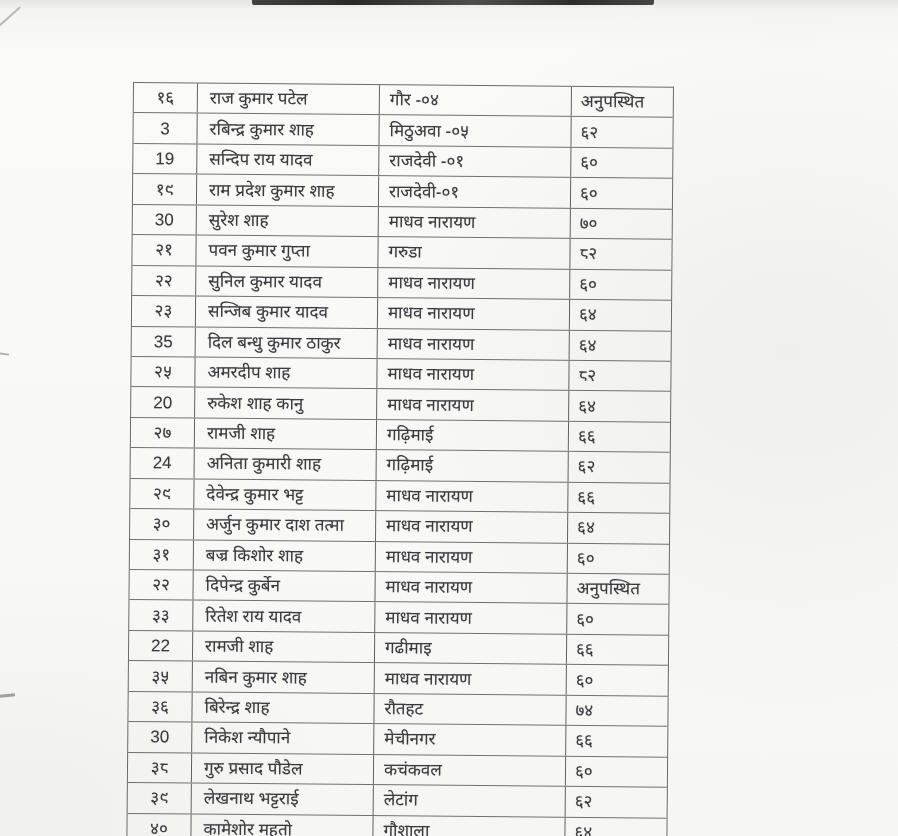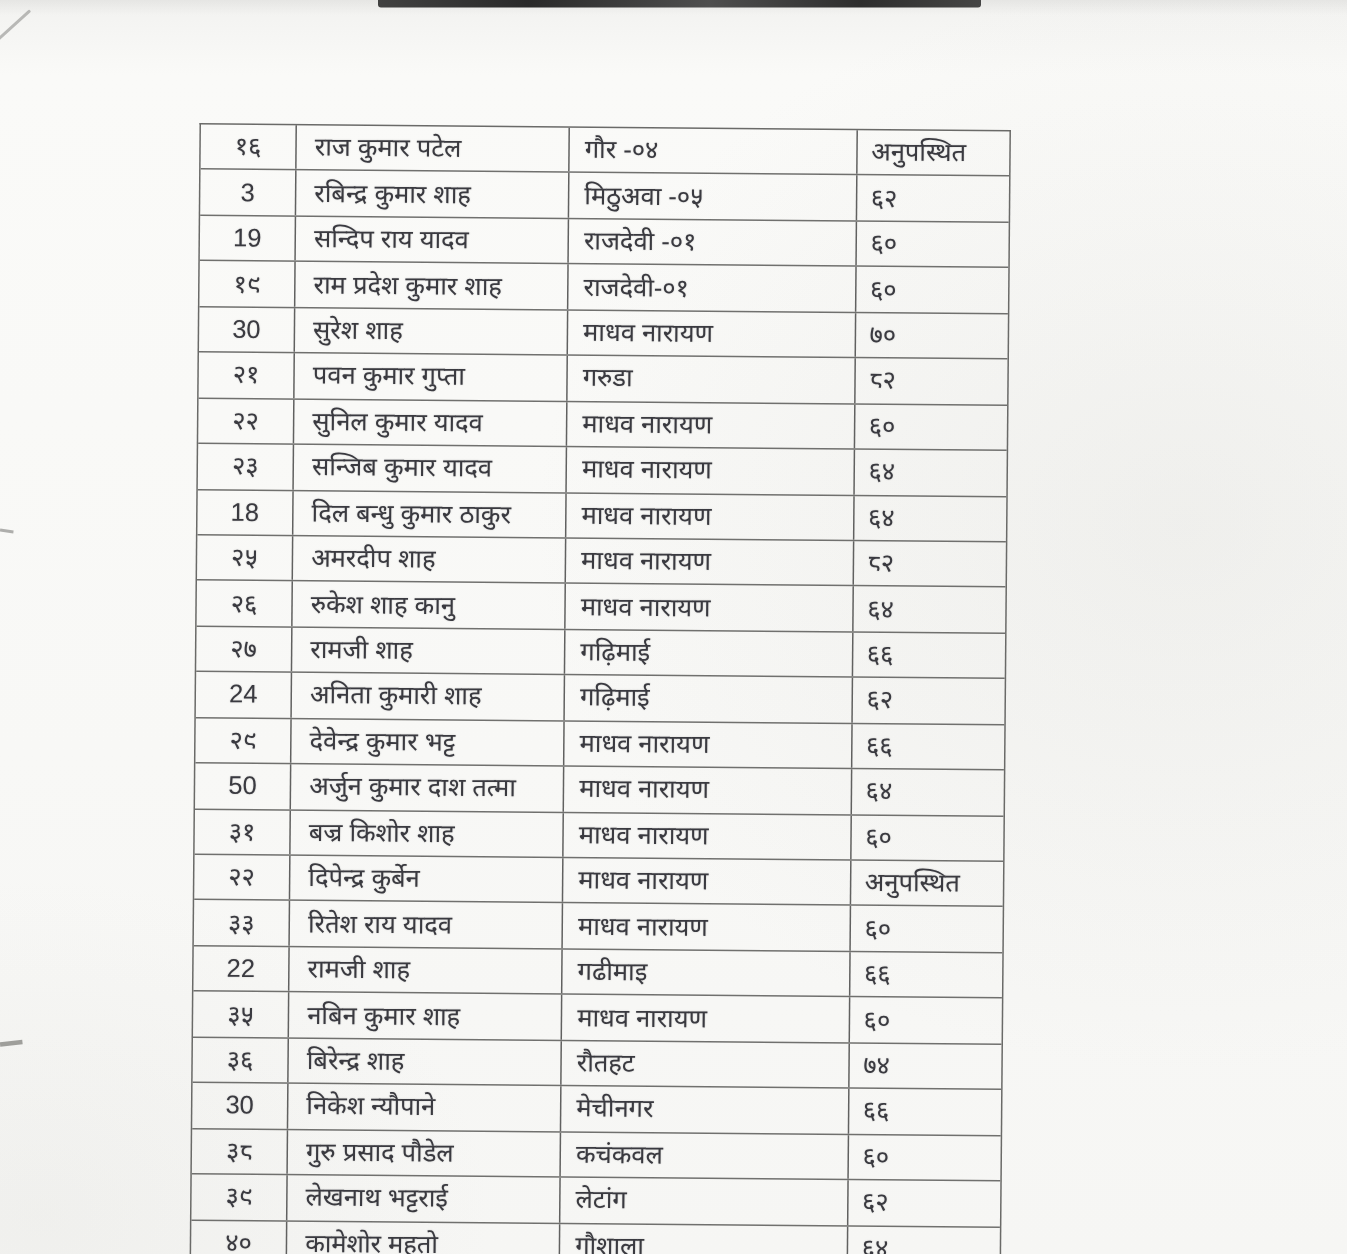--- a/index.html
+++ b/index.html
@@ -98,33 +98,33 @@
       <div class="cell place">माधव नारायण</div>
       <div class="cell score">६०</div>
     </div>
     <div class="row">
       <div class="cell sn">२३</div>
       <div class="cell name">सन्जिब कुमार यादव</div>
       <div class="cell place">माधव नारायण</div>
       <div class="cell score">६४</div>
     </div>
     <div class="row">
-      <div class="cell sn">18</div>
+      <div class="cell sn">35</div>
       <div class="cell name">दिल बन्धु कुमार ठाकुर</div>
       <div class="cell place">माधव नारायण</div>
       <div class="cell score">६४</div>
     </div>
     <div class="row">
       <div class="cell sn">२५</div>
       <div class="cell name">अमरदीप शाह</div>
       <div class="cell place">माधव नारायण</div>
       <div class="cell score">८२</div>
     </div>
     <div class="row">
-      <div class="cell sn">२६</div>
+      <div class="cell sn">20</div>
       <div class="cell name">रुकेश शाह कानु</div>
       <div class="cell place">माधव नारायण</div>
       <div class="cell score">६४</div>
     </div>
     <div class="row">
       <div class="cell sn">२७</div>
       <div class="cell name">रामजी शाह</div>
       <div class="cell place">गढ़िमाई</div>
       <div class="cell score">६६</div>
     </div>
@@ -134,21 +134,21 @@
       <div class="cell place">गढ़िमाई</div>
       <div class="cell score">६२</div>
     </div>
     <div class="row">
       <div class="cell sn">२९</div>
       <div class="cell name">देवेन्द्र कुमार भट्ट</div>
       <div class="cell place">माधव नारायण</div>
       <div class="cell score">६६</div>
     </div>
     <div class="row">
-      <div class="cell sn">50</div>
+      <div class="cell sn">३०</div>
       <div class="cell name">अर्जुन कुमार दाश तत्मा</div>
       <div class="cell place">माधव नारायण</div>
       <div class="cell score">६४</div>
     </div>
     <div class="row">
       <div class="cell sn">३१</div>
       <div class="cell name">बज्र किशोर शाह</div>
       <div class="cell place">माधव नारायण</div>
       <div class="cell score">६०</div>
     </div>

